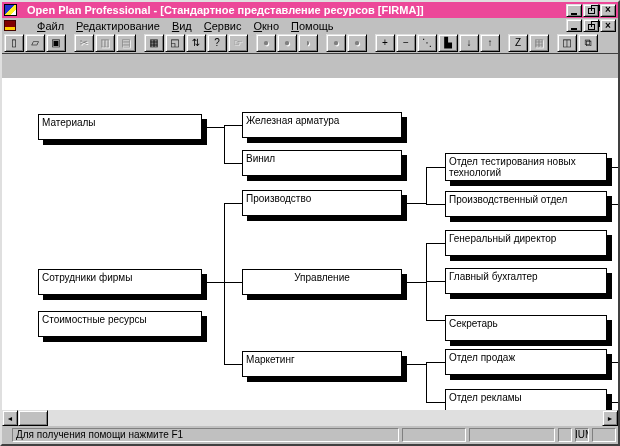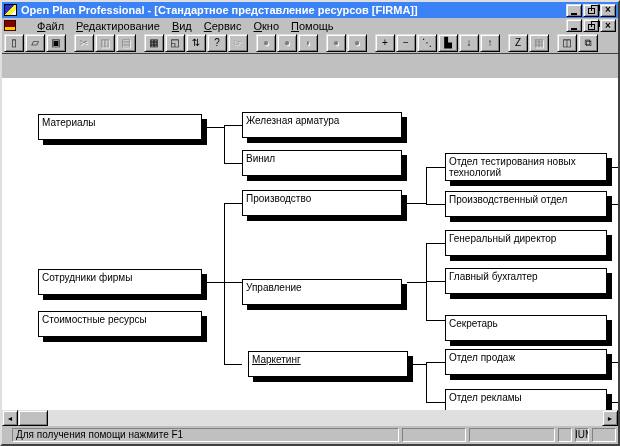--- a/index.html
+++ b/index.html
@@ -4,22 +4,22 @@
 <style>
   * { margin:0; padding:0; box-sizing:border-box; }
   body { font-family:"Liberation Sans", sans-serif; background:#808080; }
   .window{
     width:620px; height:446px;
     border:2px solid; border-color:#dfdfdf #404040 #404040 #dfdfdf;
     background:#c0c0c0; display:flex; flex-direction:column;
     position:relative; overflow:hidden;
   }
   
-  .titlebar{ flex:0 0 16px; background:#3b82f6; display:flex; align-items:center;
-    padding:0 2px; gap:4px; }
+  .titlebar{ flex:0 0 16px; background:#ec4899; display:flex; align-items:center;
+    padding:0 2px; gap:10px; }
   .app-icon{ width:13px; height:12px; flex:0 0 13px;
     background:linear-gradient(135deg,#2233cc 0 45%,#ffee22 45% 75%,#ffffff 75%);
     border:1px solid #000; }
   .title-text{ color:#fff; font-weight:bold; font-size:11px; white-space:nowrap;
     overflow:hidden; flex:1; }
   .ctls{ display:flex; gap:1px; }
   .btn95{ background:#c0c0c0; border:1px solid; border-color:#dfdfdf #000 #000 #dfdfdf;
     box-shadow:inset 1px 1px 0 #fff, inset -1px -1px 0 #808080; }
   .ctl{ width:16px; height:13px; display:flex; align-items:center; justify-content:center;
     font-size:9px; line-height:9px; color:#000; padding:0; cursor:default; }
@@ -215,22 +215,22 @@
         <line x1="610" y1="126.5" x2="616" y2="126.5" stroke="#000000" stroke-width="1" shape-rendering="crispEdges"></line>
         <line x1="610" y1="284.5" x2="616" y2="284.5" stroke="#000000" stroke-width="1" shape-rendering="crispEdges"></line>
         <line x1="610" y1="324.5" x2="616" y2="324.5" stroke="#000000" stroke-width="1" shape-rendering="crispEdges"></line>
       </svg>
   <div class="node" style="left: 36px; top: 36px; width: 164px; height: 26px;">Материалы</div>
       <div class="node" style="left: 36px; top: 191px; width: 164px; height: 26px;">Сотрудники фирмы</div>
       <div class="node" style="left: 36px; top: 233px; width: 164px; height: 26px;">Стоимостные ресурсы</div>
       <div class="node" style="left: 240px; top: 34px; width: 160px; height: 26px;">Железная арматура</div>
       <div class="node" style="left: 240px; top: 72px; width: 160px; height: 26px;">Винил</div>
       <div class="node" style="left: 240px; top: 112px; width: 160px; height: 26px;">Производство</div>
-      <div class="node" style="left: 240px; top: 201px; width: 160px; height: 26px;">Управление</div>
-      <div class="node" style="left: 246px; top: 273px; width: 160px; height: 26px; text-decoration: underline;">Маркетинг</div>
+      <div class="node" style="left: 240px; top: 191px; width: 160px; height: 26px; text-align: center;">Управление</div>
+      <div class="node" style="left: 240px; top: 273px; width: 160px; height: 26px;">Маркетинг</div>
       <div class="node" style="left: 443px; top: 75px; width: 162px; height: 28px;">Отдел тестирования новых технологий</div>
       <div class="node" style="left: 443px; top: 113px; width: 162px; height: 26px;">Производственный отдел</div>
       <div class="node" style="left: 443px; top: 152px; width: 162px; height: 26px;">Генеральный директор</div>
       <div class="node" style="left: 443px; top: 190px; width: 162px; height: 26px;">Главный бухгалтер</div>
       <div class="node" style="left: 443px; top: 237px; width: 162px; height: 26px;">Секретарь</div>
       <div class="node" style="left: 443px; top: 271px; width: 162px; height: 26px;">Отдел продаж</div>
       <div class="node" style="left: 443px; top: 311px; width: 162px; height: 26px;">Отдел рекламы</div>
     </div>
 
   <div class="hscroll">

